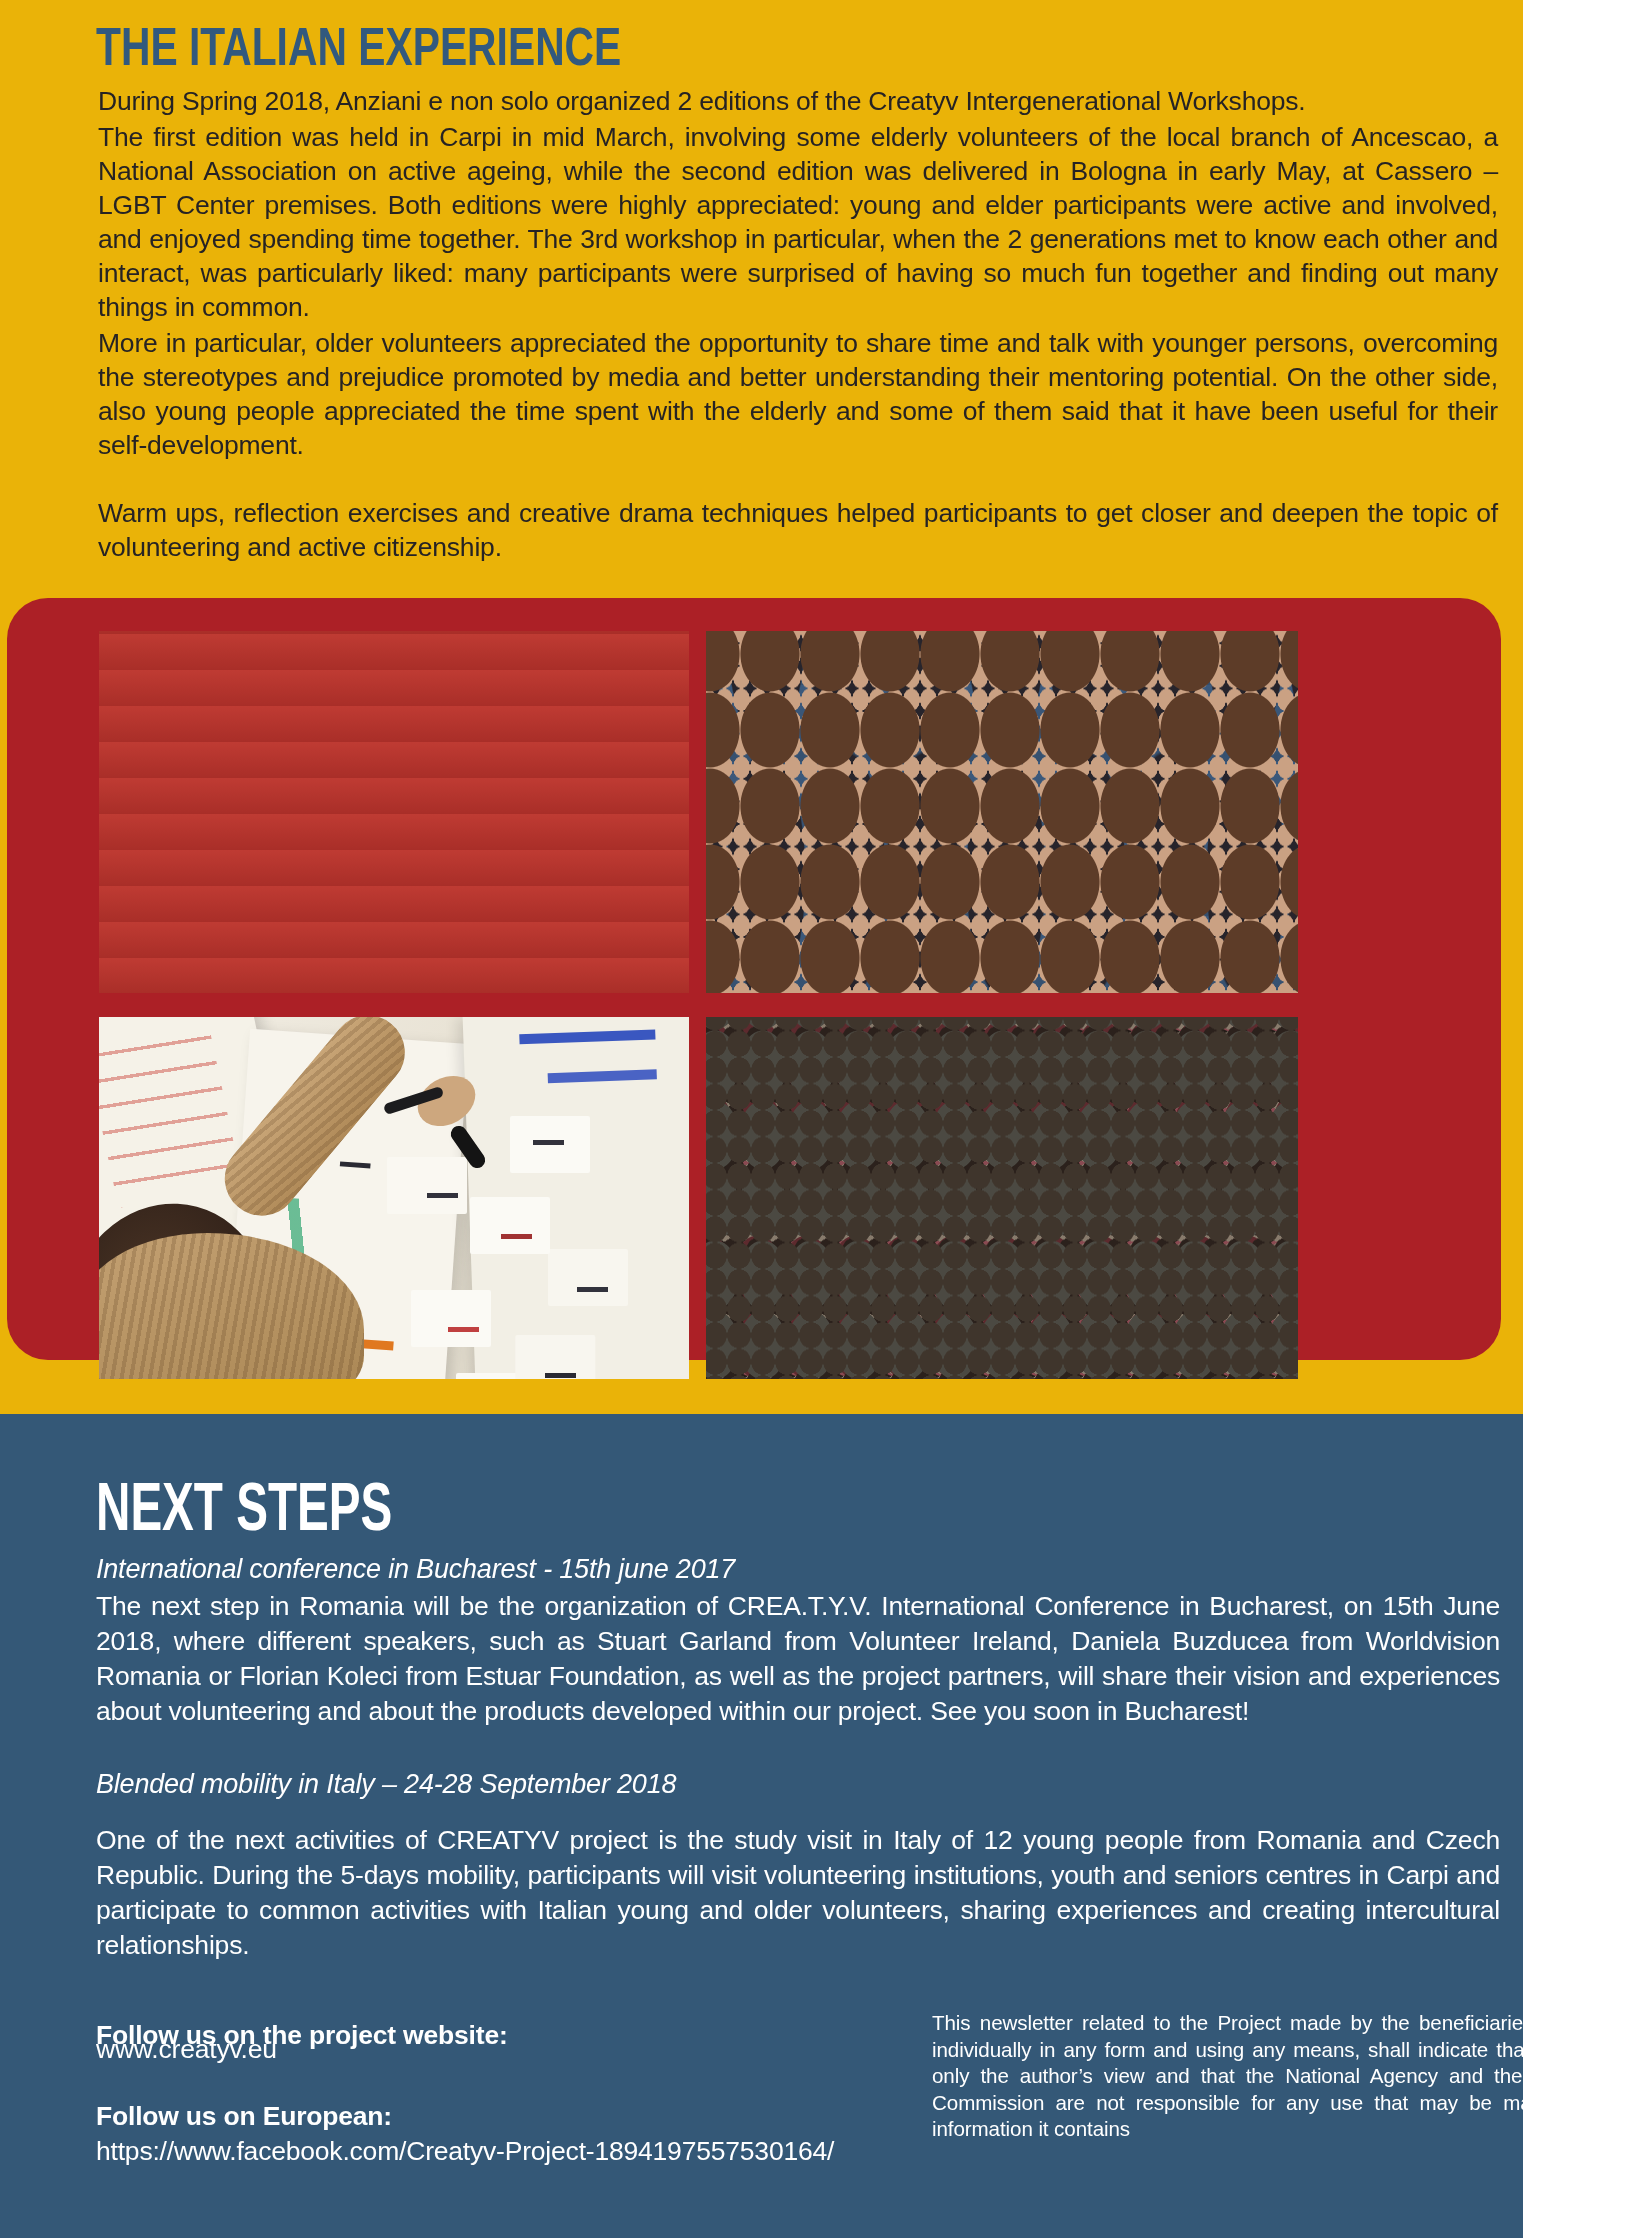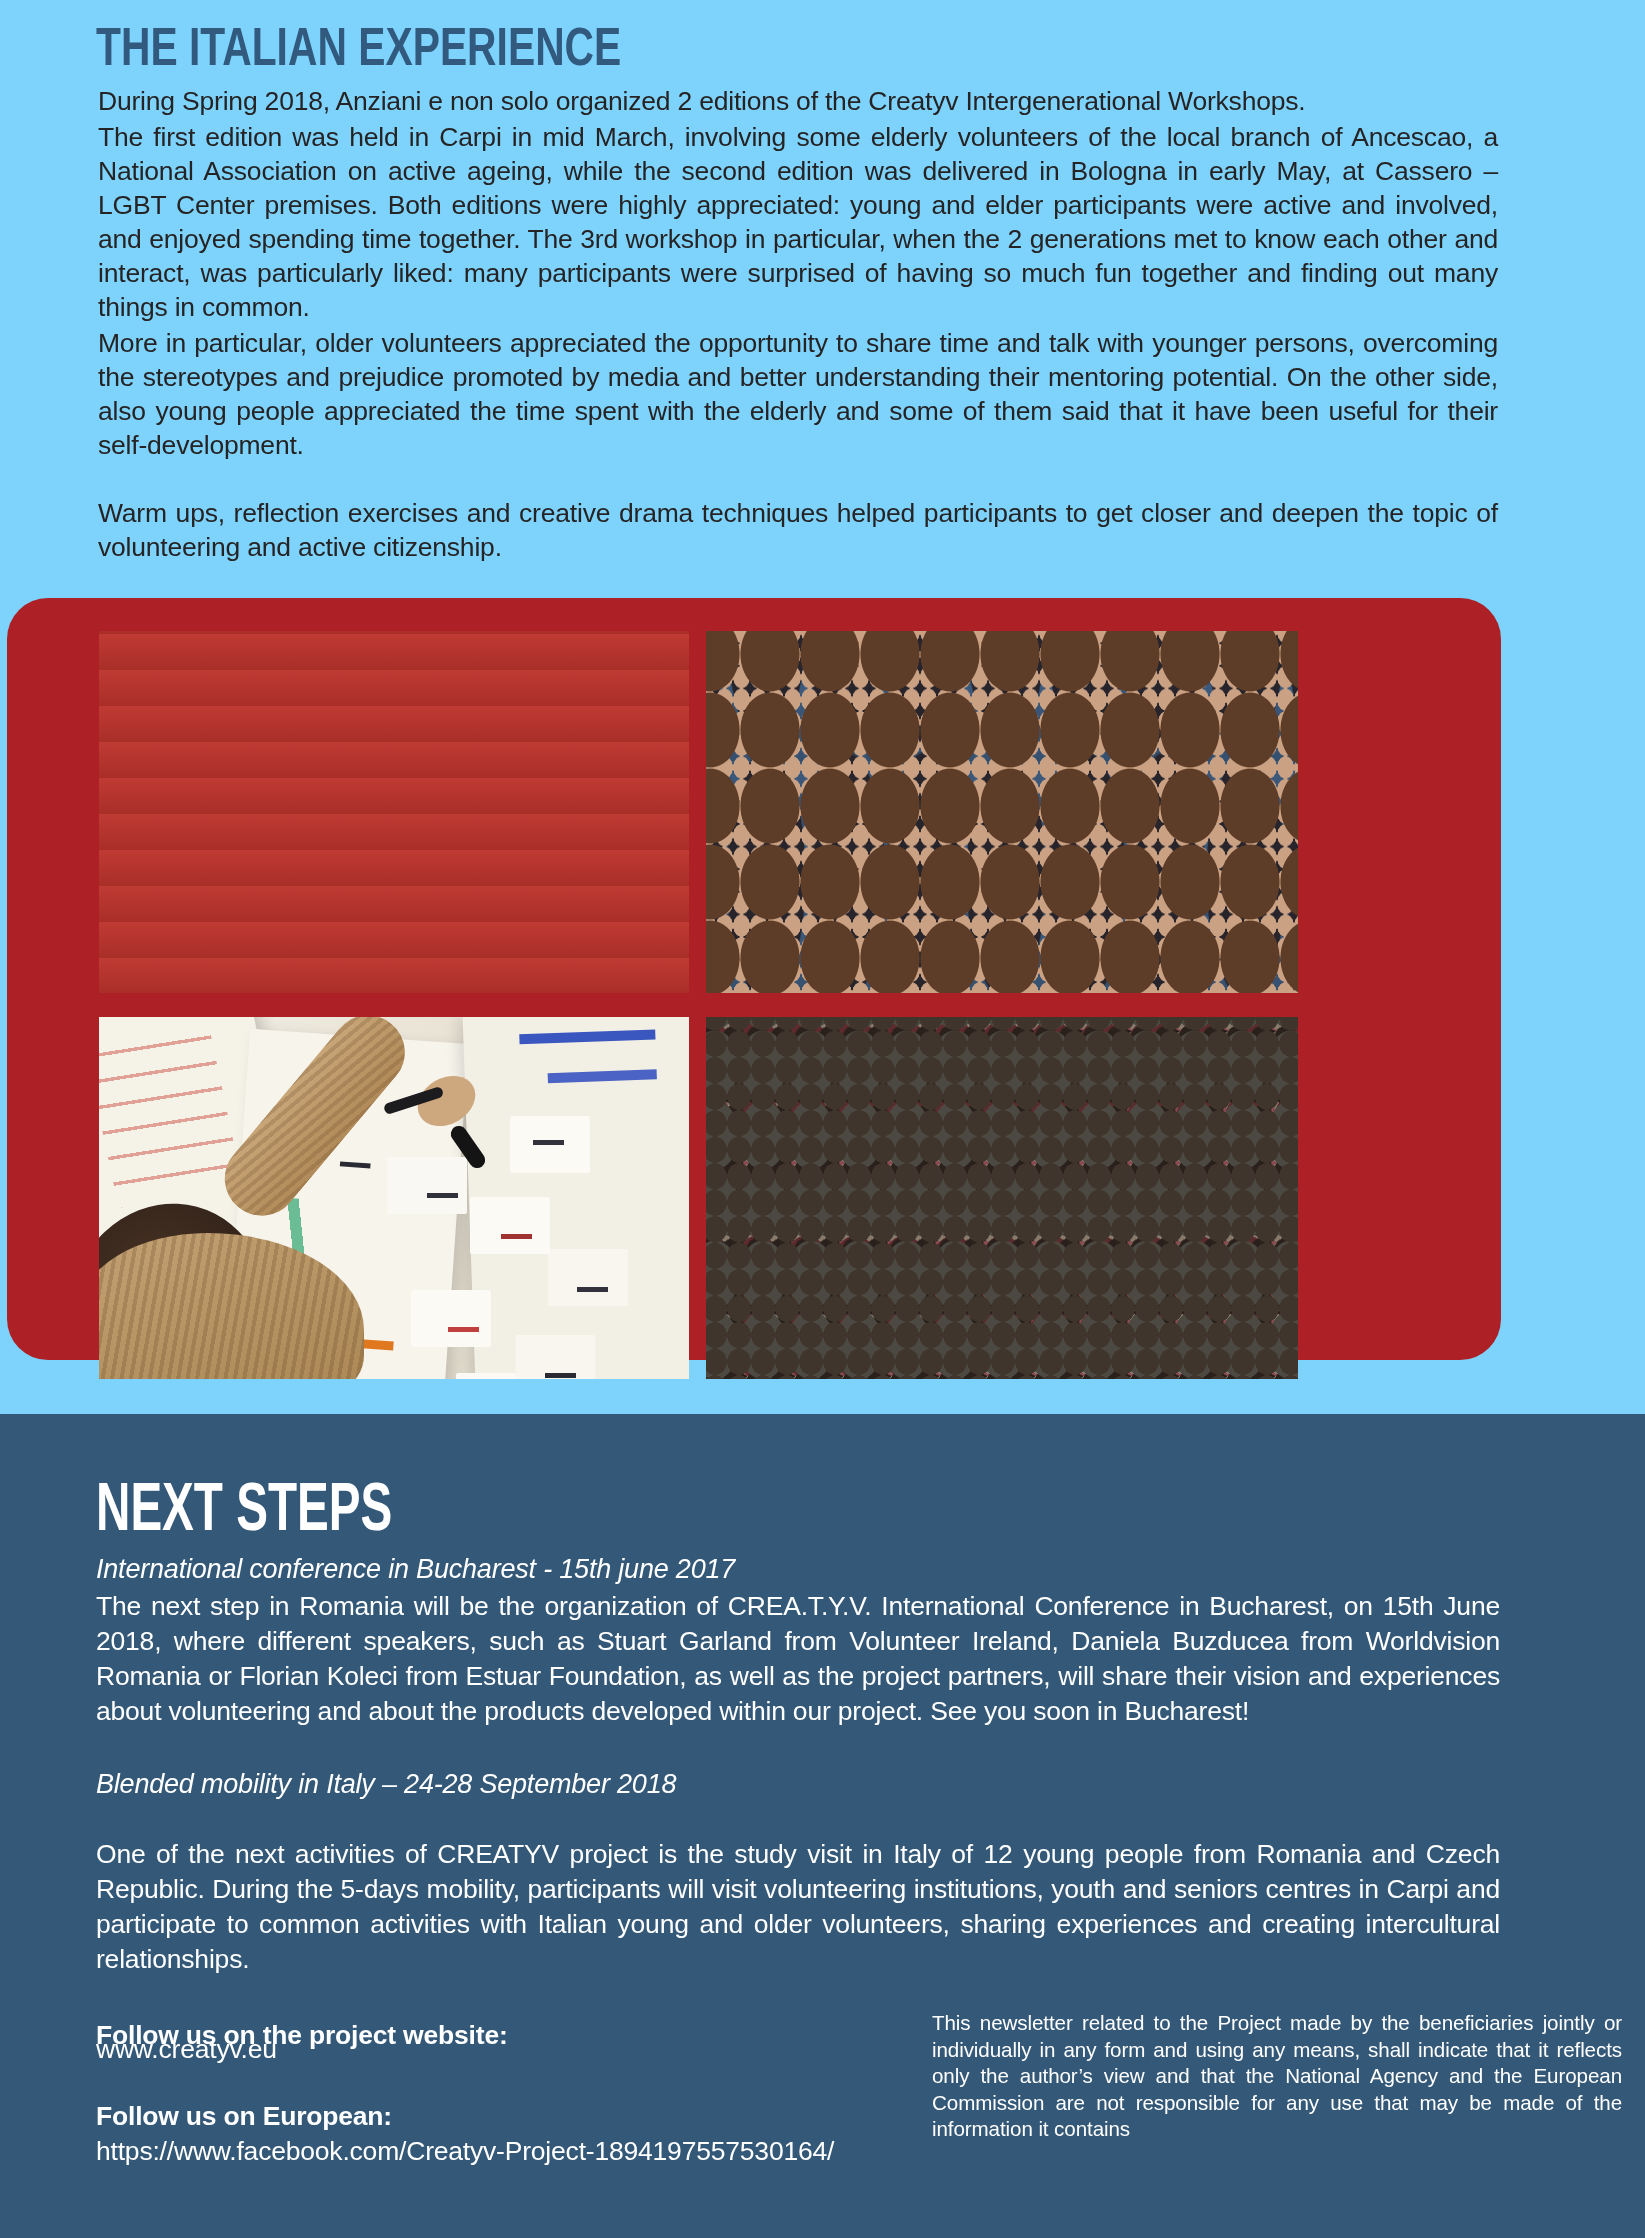--- a/index.html
+++ b/index.html
@@ -1,18 +1,18 @@
 <!DOCTYPE html>
 <html style="font-size:10.6px"><head>
 <meta charset="utf-8">
 <style>
   * { margin:0; padding:0; box-sizing:border-box; }
   html,body { background:#ffffff; }
   body { width:1645px; height:2239px; position:relative; font-family:"Liberation Sans", sans-serif; }
-  .page { position:absolute; inset:0; width:1645px; height:2239px; background:#7dd3fc; overflow:hidden; }
+  .page { position:absolute; inset:0; width:1523px; height:2239px; background:#eab308; overflow:hidden; }
 
   
   .title-heading {
     position:absolute; left:96px; top:20px;
     font-size:53px; font-weight:bold; line-height:1;
     color:#32597e; white-space:nowrap;
     transform:scaleX(0.77); transform-origin:0 0;
   }
   .body-copy {
     position:absolute; left:96px; top:82px; width:1404px;
@@ -199,21 +199,21 @@
 
   
   .blue-section { position:absolute; left:0; top:1414px; width:1645px; height:824px; background:#345877; color:#ffffff; }
   .ns-title {
     position:absolute; left:96px; top:58px; font-size:68px; font-weight:bold; line-height:1;
     white-space:nowrap; transform:scaleX(0.70); transform-origin:0 0; color:#ffffff;
   }
   .ns-heading { position:absolute; left:96px; width:1404px; font-size:27px; font-style:italic; line-height:35px; letter-spacing:-0.2px; }
   .ns-body { position:absolute; left:96px; width:1404px; font-size:26.5px; line-height:35px; letter-spacing:-0.2px; text-align:justify; }
   .nsh1 { top:138px; } .nsb1 { top:175px; }
-  .nsh2 { top:353px; } .nsb2 { top:423px; }
+  .nsh2 { top:353px; } .nsb2 { top:409px; }
   .f-label { position:absolute; left:96px; font-size:26.5px; font-weight:bold; letter-spacing:-0.2px; }
   .f-url { position:absolute; left:96px; font-size:26.5px; letter-spacing:-0.2px; color:#ffffff; text-decoration:none; white-space:nowrap; }
   .fl1 { top:606px; } .fu1 { top:620px; } .fl2 { top:687px; } .fu2 { top:722px; }
   .disclaimer { position:absolute; left:932px; top:596px; width:690px; font-size:20.6px; line-height:26.5px; letter-spacing:-0.1px; text-align:justify; }
 </style>
 </head>
 <body>
 
 <div class="page">
 

